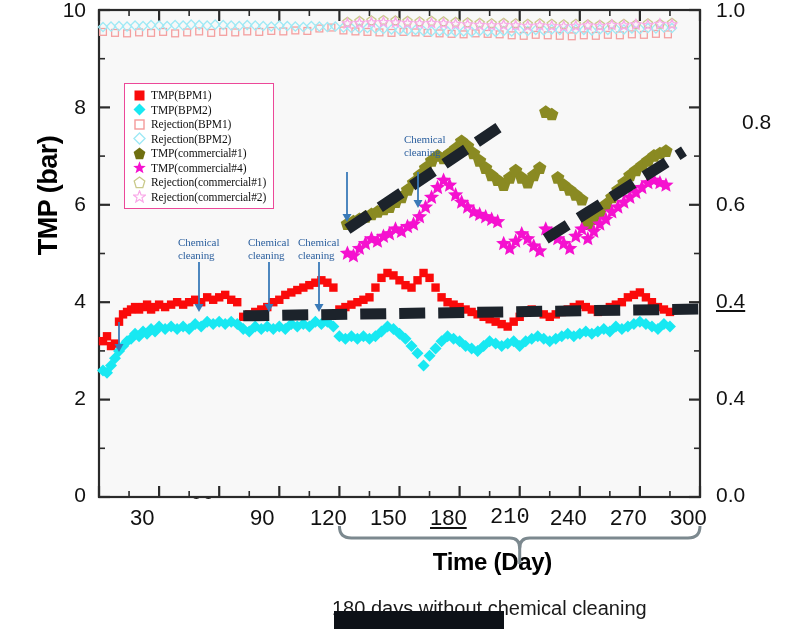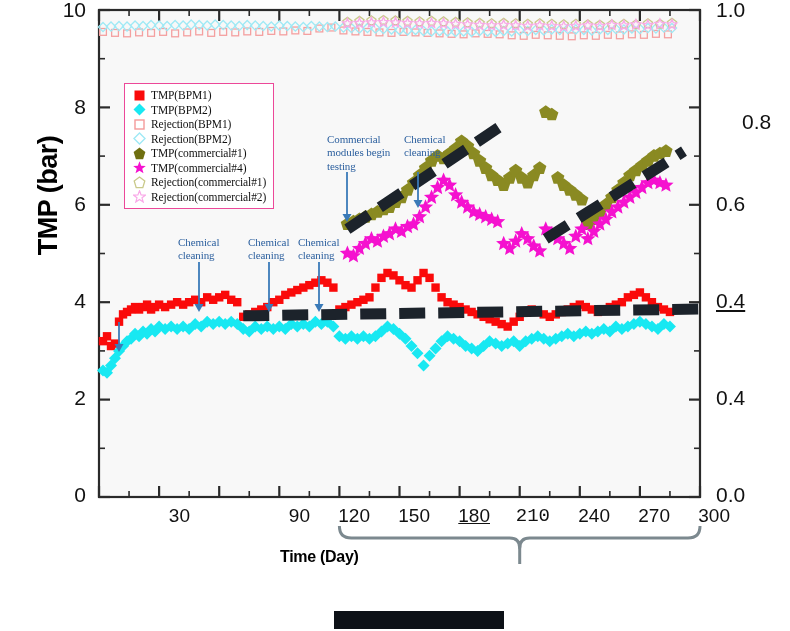--- a/index.html
+++ b/index.html
@@ -20,37 +20,37 @@
     text-align:center;letter-spacing:-0.5px;
   }
   .y2title{
     position:absolute;
     left:692px;top:180px;width:220px;
     transform:rotate(-90deg);
     font-size:27px;font-weight:bold;color:#000;
     text-align:center;letter-spacing:-0.5px;
   }
   .xtitle{
-    position:absolute;left:280px;top:548px;width:260px;
-    text-align:left;font-size:16px;font-weight:bold;color:#000;
+    position:absolute;left:292px;top:548px;width:260px;
+    text-align:right;font-size:24px;font-weight:bold;color:#000;
     letter-spacing:-0.3px;
   }
 
   
   .ytick{
     position:absolute;right:0;width:40px;text-align:right;
     font-size:21px;color:#111;
   }
   .y2tick{
     position:absolute;left:0;width:48px;text-align:left;
     font-size:21px;color:#111;
   }
   .xtick{
-    position:absolute;width:60px;text-align:right;
-    font-size:19px;color:#111;
+    position:absolute;width:60px;text-align:left;
+    font-size:22px;color:#111;
   }
 
   
   .legend{
     position:absolute;left:124px;top:83px;
     border:1px solid #ec4899;background:rgba(255,255,255,0.96);
     padding:4px 7px 4px 5px;
   }
   .legend .row{display:flex;align-items:center;height:14.5px;}
   .legend .mk{width:18px;display:flex;justify-content:center;align-items:center;}
@@ -780,25 +780,21 @@
     <div>cleaning</div>
   </div>
   <div class="anno" style="left:248px;top:236px;width:62px;">
     <div>Chemical</div>
     <div>cleaning</div>
   </div>
   <div class="anno" style="left:298px;top:236px;width:62px;">
     <div>Chemical</div>
     <div>cleaning</div>
   </div>
-  <div class="anno" style="left:327px;top:133px;width:78px;">
-    <div>Commercial</div>
-    <div>modules begin</div>
-    <div>testing</div>
-  </div>
   <div class="anno" style="left:404px;top:133px;width:62px;">
     <div>Chemical</div>
     <div>cleaning</div>
   </div>
 
+  <div class="caption">180 days without chemical cleaning</div>
   <div class="redaction"></div>
 
 </div>
 
 </body></html>

